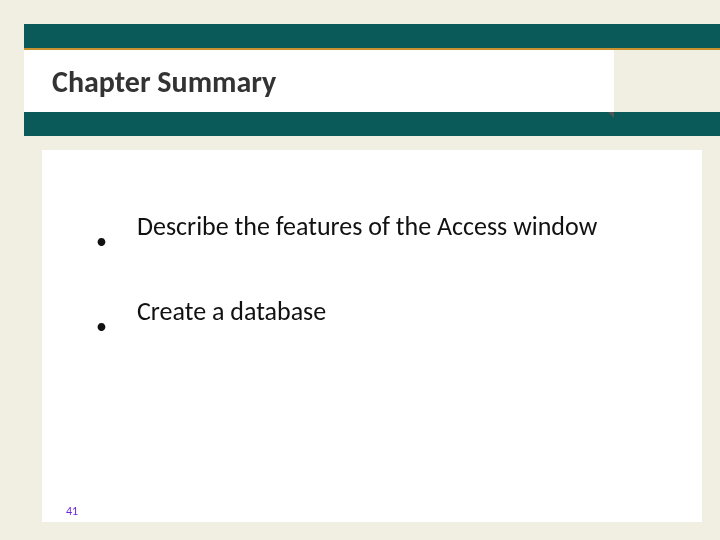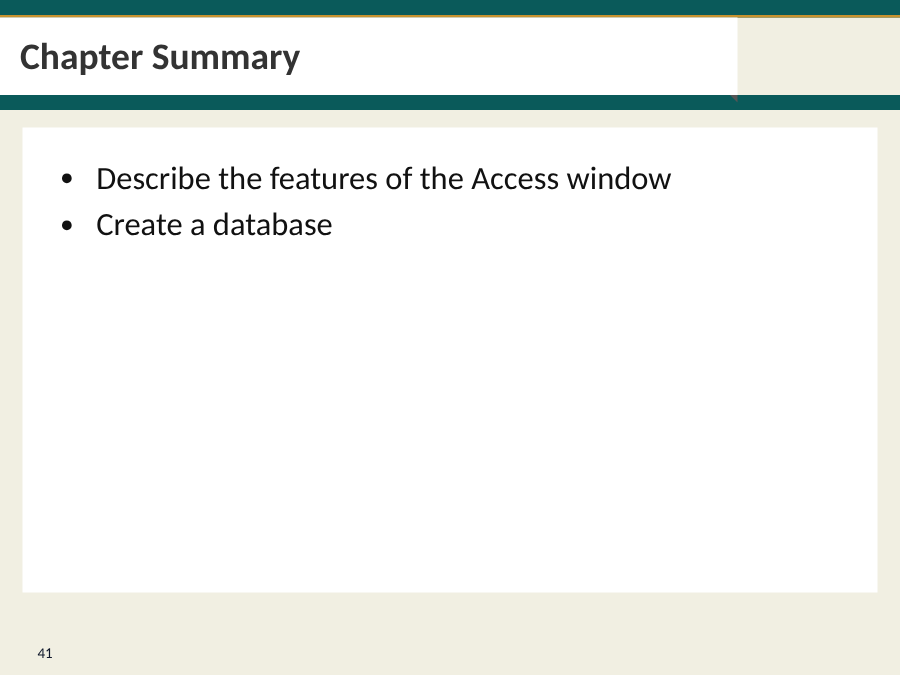--- a/index.html
+++ b/index.html
@@ -1,15 +1,15 @@
 <!DOCTYPE html>
 <html><head>
 <meta charset="utf-8">
 <style>
-  * { margin: 0; padding: 0; box-sizing: border-box; }
+  * { margin: 0; padding: 12px; box-sizing: border-box; }
   html, body { width: 720px; height: 540px; font-family: Calibri, Arial, sans-serif; }
   body { background: #f1efe2; position: relative; overflow: hidden; }
 
   .top-bar { height: 14px; background: #0a5a5a; border-bottom: 2px solid #c7922f; }
 
   .title-strip {
     background: #ffffff;
     width: 590px;
     height: 62px;
     display: flex;
@@ -36,41 +36,41 @@
     height: 372px;
     padding: 22px 30px;
   }
 
   .bullet-list { list-style: none; }
   .bullet-list li {
     font-size: 26px;
     color: #111;
     line-height: 1.42;
     display: flex;
-    align-items: flex-start;
+    align-items: flex-end;
   }
   .bullet-list li::before {
     content: "•";
     font-size: 22px;
     margin-right: 18px;
     margin-top: 2px;
   }
 
   .footer {
     position: absolute;
     bottom: 10px;
     left: 18px;
     right: 18px;
     display: flex;
     justify-content: space-between;
     align-items: baseline;
     font-size: 10px;
     color: #222;
   }
-  .footer .page { font-size: 12px; color: #0f172a; margin-left: 12px; }
+  .footer .page { font-size: 12px; color: #6d28d9; margin-left: 12px; }
 </style>
 </head>
 <body>
 
 <div class="top-bar"></div>
 
 <div class="title-strip">
   <div class="title-text">Chapter Summary</div>
 </div>
 

